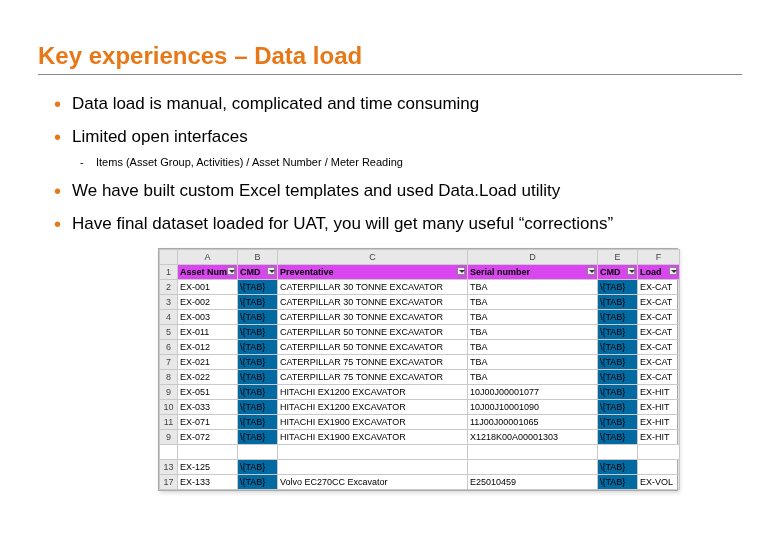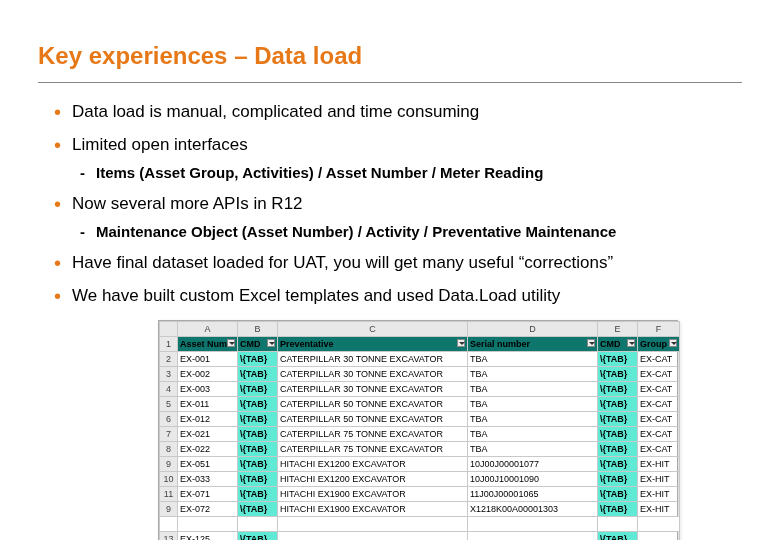--- a/index.html
+++ b/index.html
@@ -12,21 +12,21 @@
     position: relative;
     overflow: hidden;
   }
   .slide {
     padding: 42px 38px 0 38px;
   }
   .title {
     font-size: 24px;
     font-weight: bold;
     color: #e77817;
-    margin: 0 0 12px 0;
+    margin: 0 0 4px 0;
   }
   .rule {
     height: 1px;
     background: #888;
     margin-bottom: 18px;
   }
   ul.top {
     list-style: none;
     padding: 0;
     margin: 12px;
@@ -49,22 +49,22 @@
     line-height: 1.1;
   }
   ul.sub {
     list-style: none;
     padding: 0;
     margin: 6px 0 2px 0;
   }
   ul.sub > li {
     position: relative;
     padding-left: 24px;
-    font-size: 15px;
-    font-weight: bold;
+    font-size: 11px;
+    font-weight: normal;
     color: #000;
     margin-bottom: 6px;
   }
   ul.sub > li::before {
     content: "-";
     position: absolute;
     left: 8px;
     top: 0;
     color: #000;
   }
@@ -97,21 +97,21 @@
     font-weight: normal;
     color: #444;
   }
   table.sheet .rowhdr {
     background: #e8e8e8;
     text-align: center;
     color: #444;
     width: 18px;
   }
   table.sheet .fldhdr {
-    background: #0f766e;
+    background: #d946ef;
     font-weight: bold;
     position: relative;
   }
   table.sheet .fldhdr .arrow {
     position: absolute;
     right: 2px;
     top: 2px;
     width: 8px;
     height: 8px;
     background: #eee;
@@ -119,21 +119,21 @@
   }
   table.sheet .fldhdr .arrow::after {
     content: "";
     position: absolute;
     left: 1px;
     top: 2px;
     border-left: 3px solid transparent;
     border-right: 3px solid transparent;
     border-top: 3px solid #333;
   }
-  td.cmd { background: #5eead4; font-weight: bold; }
+  td.cmd { background: #0369a1; }
   tr.gap td { background: #fff; height: 10px; }
   .col-rowhdr { width: 18px; }
   .col-a { width: 60px; }
   .col-b { width: 40px; }
   .col-c { width: 190px; }
   .col-d { width: 130px; }
   .col-e { width: 40px; }
   .col-f { width: 42px; }
 </style>
 </head>
@@ -144,28 +144,22 @@
   <div class="rule"></div>
 
   <ul class="top">
     <li>Data load is manual, complicated and time consuming</li>
     <li>
       <span>Limited open interfaces</span>
       <ul class="sub">
         <li>Items (Asset Group, Activities) / Asset Number / Meter Reading</li>
       </ul>
     </li>
-    <li>
-      <span>Now several more APIs in R12</span>
-      <ul class="sub">
-        <li>Maintenance Object (Asset Number) / Activity / Preventative Maintenance</li>
-      </ul>
-    </li>
+    <li>We have built custom Excel templates and used Data.Load utility</li>
     <li>Have final dataset loaded for UAT, you will get many useful “corrections”</li>
-    <li>We have built custom Excel templates and used Data.Load utility</li>
   </ul>
 
   <div class="sheet-wrap">
     <table class="sheet">
       <colgroup>
         <col class="col-rowhdr">
           <col class="col-a">
           <col class="col-b">
           <col class="col-c">
           <col class="col-d">
@@ -184,21 +178,21 @@
         </tr>
       </thead>
       <tbody id="sheet-body">
           <tr>
             <td class="rowhdr">1</td>
             <td class="fldhdr"><span>Asset Num</span><span class="arrow"></span></td>
             <td class="fldhdr"><span>CMD</span><span class="arrow"></span></td>
             <td class="fldhdr"><span>Preventative</span><span class="arrow"></span></td>
             <td class="fldhdr"><span>Serial number</span><span class="arrow"></span></td>
             <td class="fldhdr"><span>CMD</span><span class="arrow"></span></td>
-            <td class="fldhdr"><span>Group</span><span class="arrow"></span></td>
+            <td class="fldhdr"><span>Load</span><span class="arrow"></span></td>
           </tr>
           <tr>
             <td class="rowhdr">2</td>
             <td>EX-001</td>
             <td class="cmd">\{TAB}</td>
             <td>CATERPILLAR 30 TONNE EXCAVATOR</td>
             <td>TBA</td>
             <td class="cmd">\{TAB}</td>
             <td>EX-CAT</td>
           </tr>

